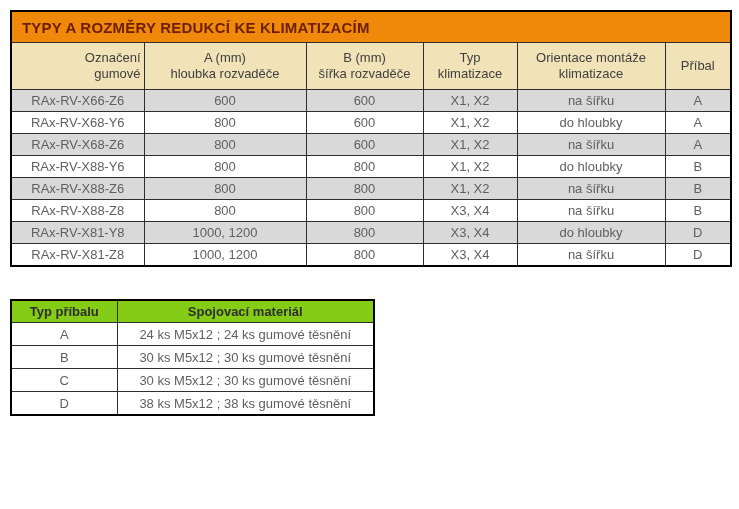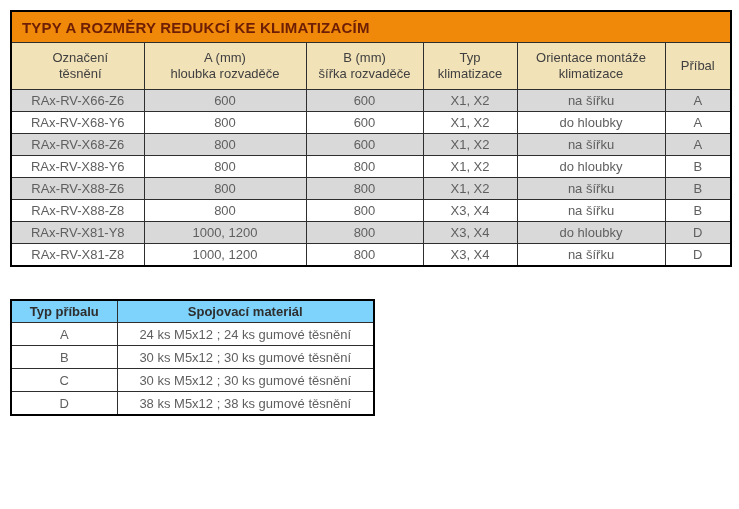--- a/index.html
+++ b/index.html
@@ -43,21 +43,21 @@
     color: #404040;
     font-size: 13px;
     font-weight: normal;
     text-align: center;
     height: 42px;
     padding: 2px 3px;
     line-height: 1.25;
     vertical-align: middle;
   }
   .main-table thead tr.head-row th:first-child {
-    text-align: center;
+    text-align: right;
     padding-left: 8px;
   }
   .main-table tbody td {
     font-size: 13px;
     color: #5f5f5f;
     text-align: center;
     height: 19px;
     padding: 1px 2px;
     white-space: nowrap;
     vertical-align: middle;
@@ -74,21 +74,21 @@
   
   .acc-table {
     width: 363px;
     margin-top: 32px;
     border: 2px solid #000000;
   }
   .acc-table th, .acc-table td {
     border: 1px solid #2e2e2e;
   }
   .acc-table thead th {
-    background: #7dd3fc;
+    background: #84cc16;
     color: #2e2e2e;
     font-size: 13px;
     font-weight: bold;
     text-align: center;
     height: 19px;
     padding: 1px 8px;
     vertical-align: middle;
     margin-top: 34px;
   }
   .acc-table tbody td {
@@ -119,21 +119,21 @@
         <col>
         <col>
     </colgroup>
     <thead>
       <tr>
         <th class="title-cell" colspan="6">TYPY A ROZMĚRY REDUKCÍ KE KLIMATIZACÍM</th>
       </tr>
       <tr class="head-row" id="main-head">
           <th>
             <span class="hline">Označení</span>
-            <span class="hline">těsnění</span>
+            <span class="hline">gumové</span>
           </th>
           <th>
             <span class="hline">A (mm)</span>
             <span class="hline">hloubka rozvaděče</span>
           </th>
           <th>
             <span class="hline">B (mm)</span>
             <span class="hline">šířka rozvaděče</span>
           </th>
           <th>

